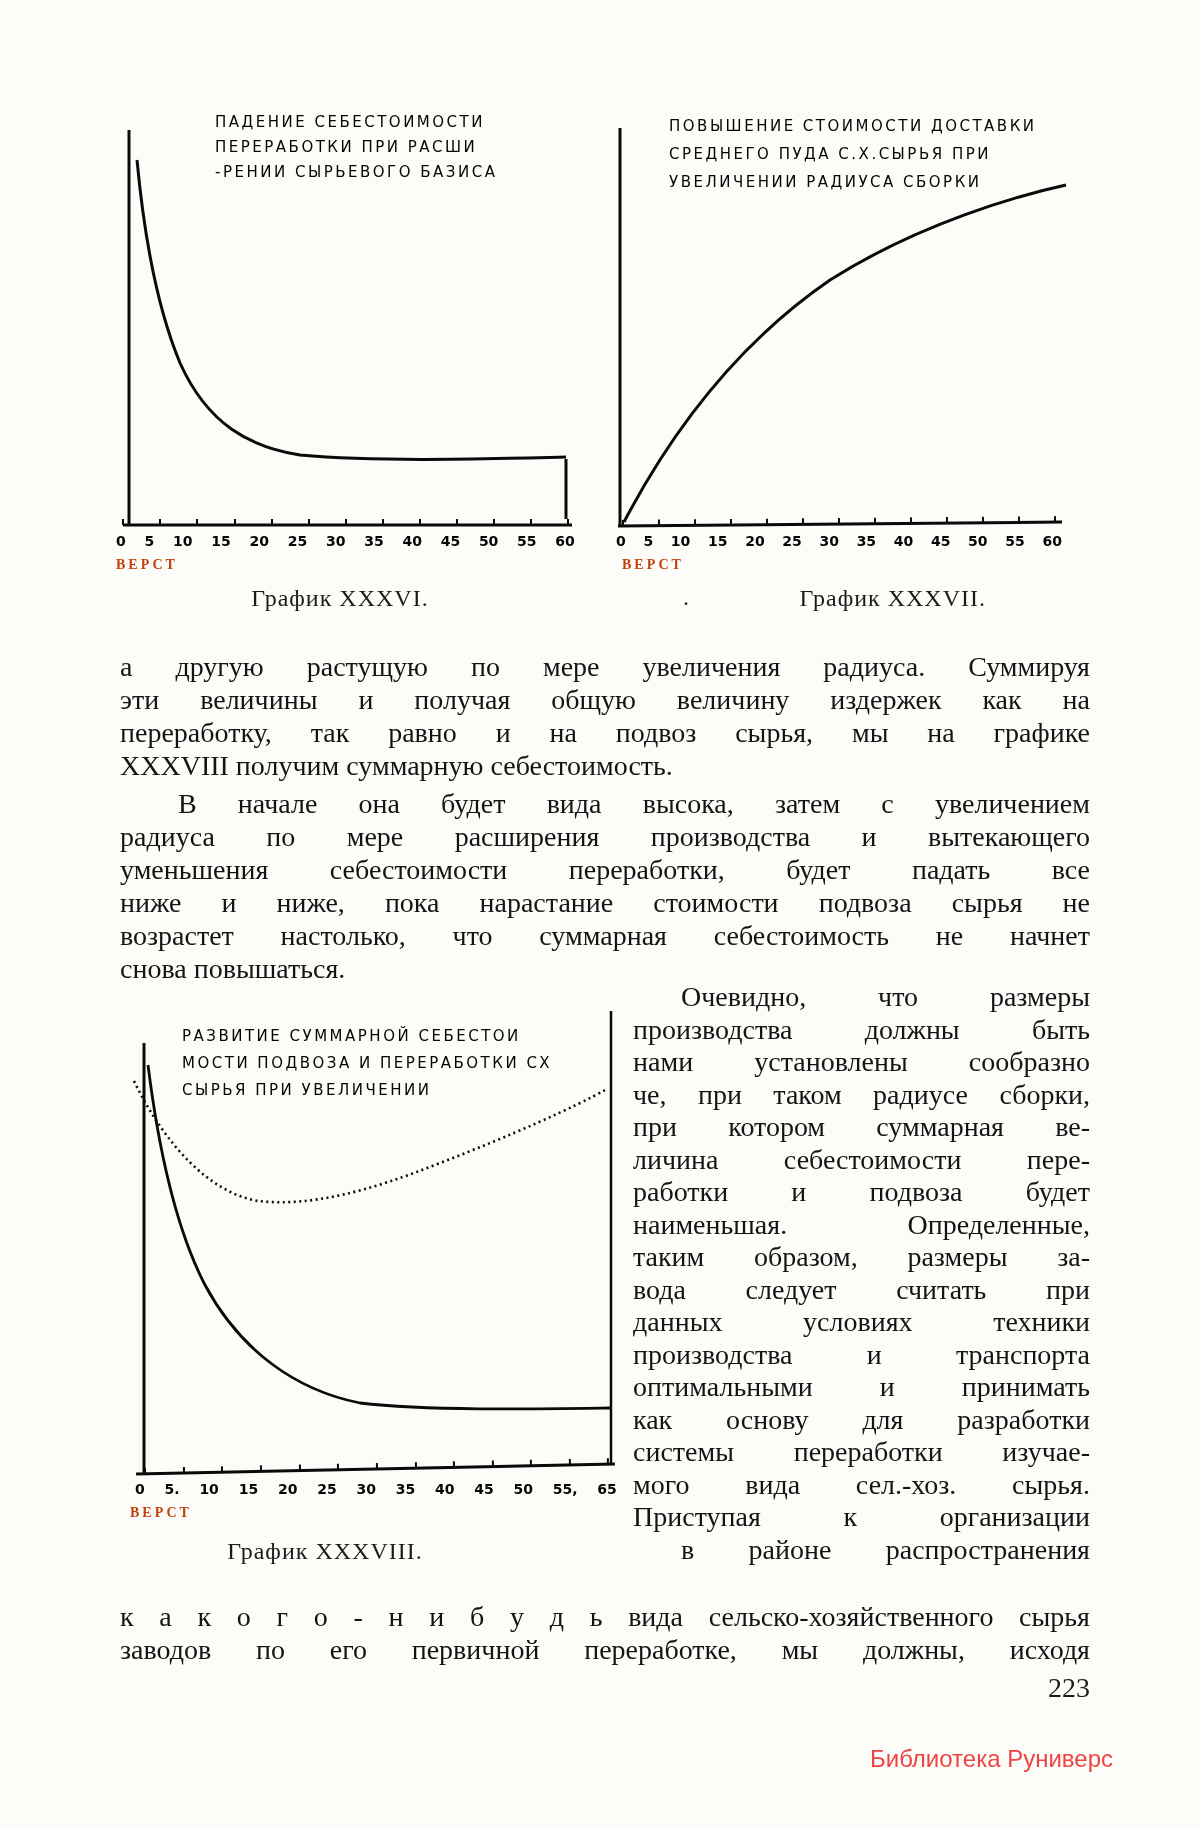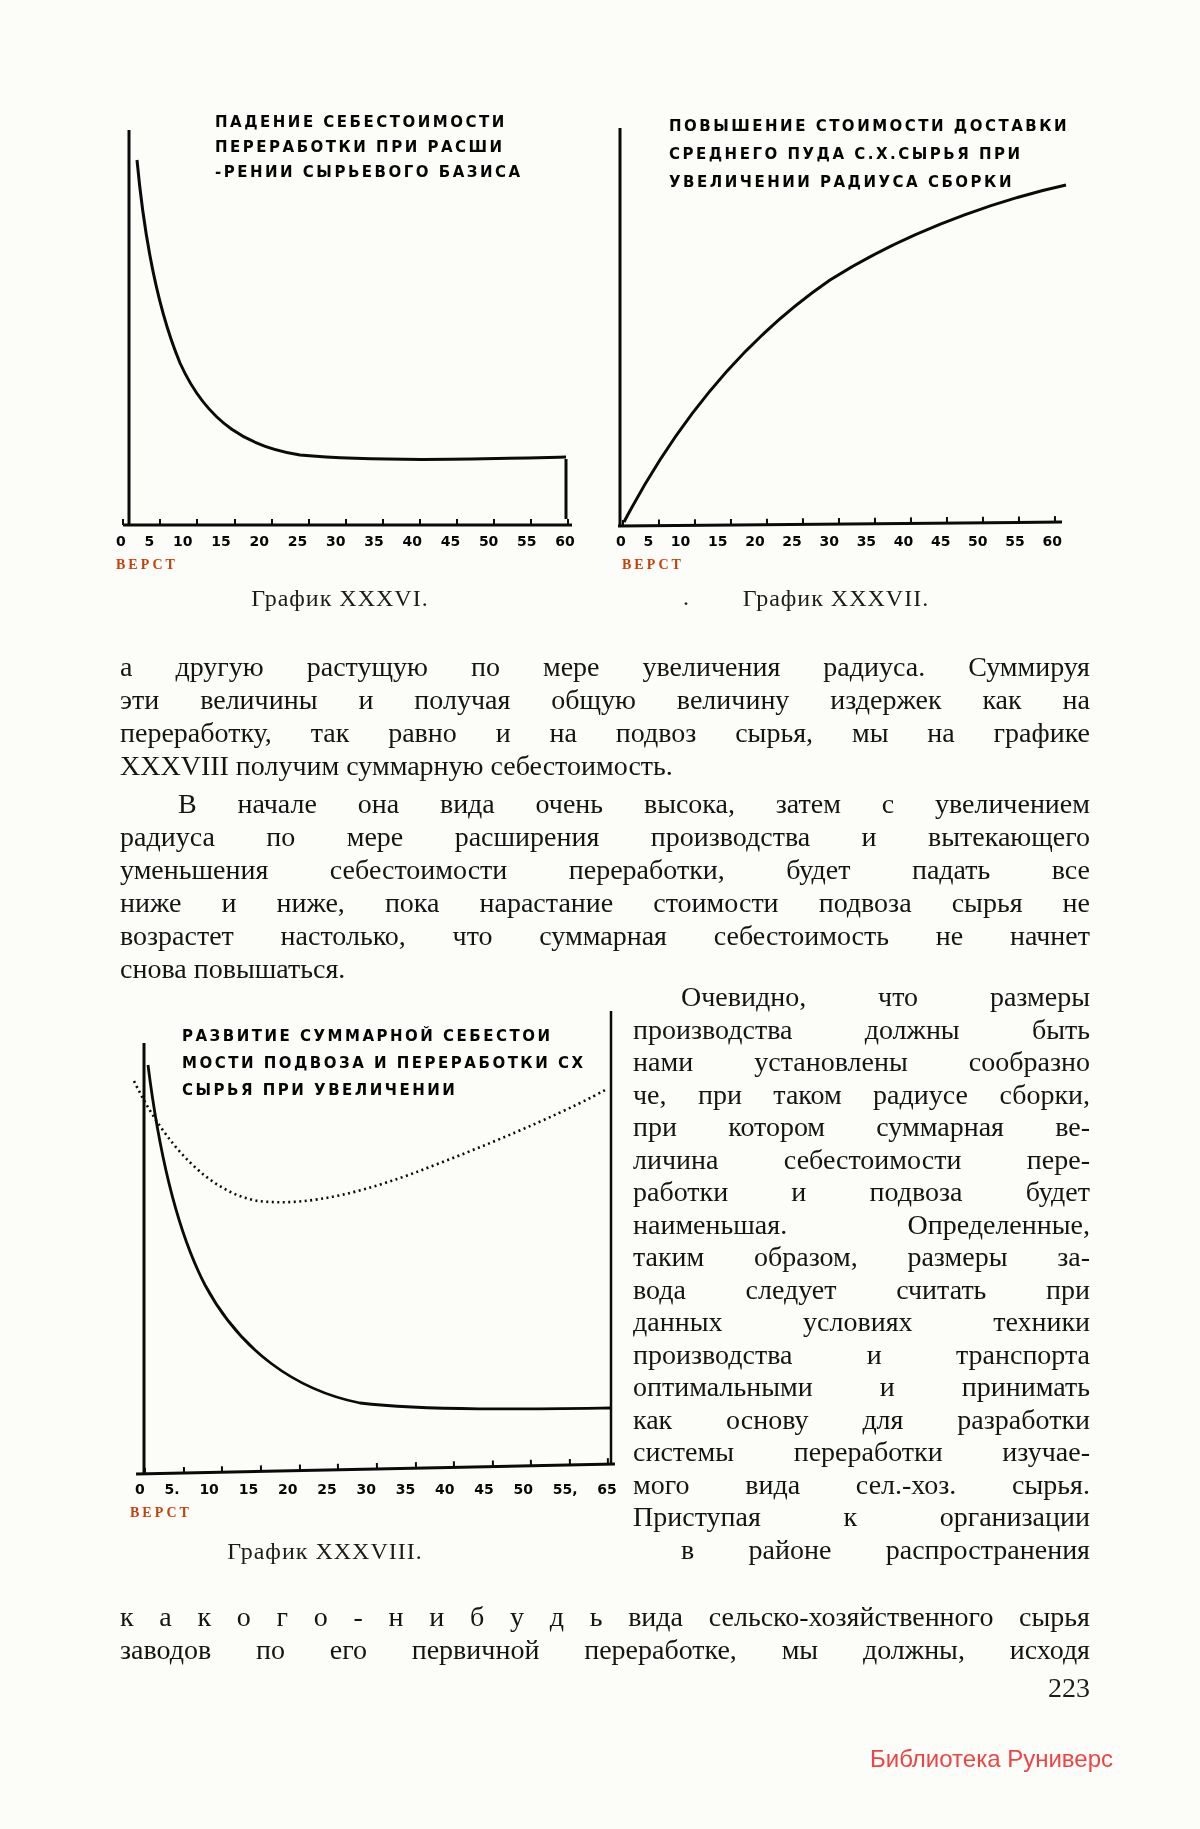--- a/index.html
+++ b/index.html
@@ -6,21 +6,21 @@
   .page{
     position:relative;width:1200px;height:1829px;margin:0 auto;
     background:#fcfcf9;overflow:hidden;
     font-family:"Liberation Serif", serif;color:#161616;
   }
   
   .chart{position:absolute;}
   .chart svg{position:absolute;left:0;top:0;}
   .hand-title{
     position:absolute;
-    font-family:"DejaVu Sans", sans-serif;font-weight:bold;
+    font-family:"DejaVu Sans", sans-serif;font-weight:normal;
     font-size:15px;letter-spacing:2.5px;color:#050505;
   }
   .hand-title .hand-line{white-space:nowrap;}
   .c36 .hand-line{line-height:25px;}
   .c37 .hand-line{line-height:28px;}
   .c38 .hand-line{line-height:27px;}
   .tick-row{
     position:absolute;display:flex;justify-content:space-between;
     font-family:"DejaVu Sans", sans-serif;font-weight:bold;
     font-size:14px;color:#050505;
@@ -113,32 +113,32 @@
         <span>30</span>
         <span>35</span>
         <span>40</span>
         <span>45</span>
         <span>50</span>
         <span>55</span>
         <span>60</span>
       </div>
     <div class="axis-unit" style="left:12px;top:462px;">ВЕРСТ</div>
     <div class="cap-dot" style="left:72px;top:495px;">·</div>
-    <div class="caption" style="left:76px;top:490px;width:300px;">График XXXVII.</div>
+    <div class="caption" style="left:76px;top:490px;width:300px;text-align:right;">График XXXVII.</div>
   </div>
 
   <div class="textblock para no-just-last" style="left:120px;top:650px;width:970px;">
       <div class="bodyline">а другую растущую по мере увеличения радиуса. Суммируя</div>
       <div class="bodyline">эти величины и получая общую величину издержек как на</div>
       <div class="bodyline">переработку, так равно и на подвоз сырья, мы на графике</div>
       <div class="bodyline">XXXVIII получим суммарную себестоимость.</div>
     </div>
 
   <div class="textblock para no-just-last indent-first" style="left:120px;top:787px;width:970px;">
-      <div class="bodyline">В начале она вида очень высока, затем с увеличением</div>
+      <div class="bodyline">В начале она будет вида высока, затем с увеличением</div>
       <div class="bodyline">радиуса по мере расширения производства и вытекающего</div>
       <div class="bodyline">уменьшения себестоимости переработки, будет падать все</div>
       <div class="bodyline">ниже и ниже, пока нарастание стоимости подвоза сырья не</div>
       <div class="bodyline">возрастет настолько, что суммарная себестоимость не начнет</div>
       <div class="bodyline">снова повышаться.</div>
     </div>
 
   <div class="chart c38" style="left:110px;top:995px;width:515px;height:580px;">
     <svg width="515" height="580" viewBox="0 0 515 580">
       <path d="M34 48 V478" stroke="#0a0a0a" stroke-width="3" fill="none"></path>

